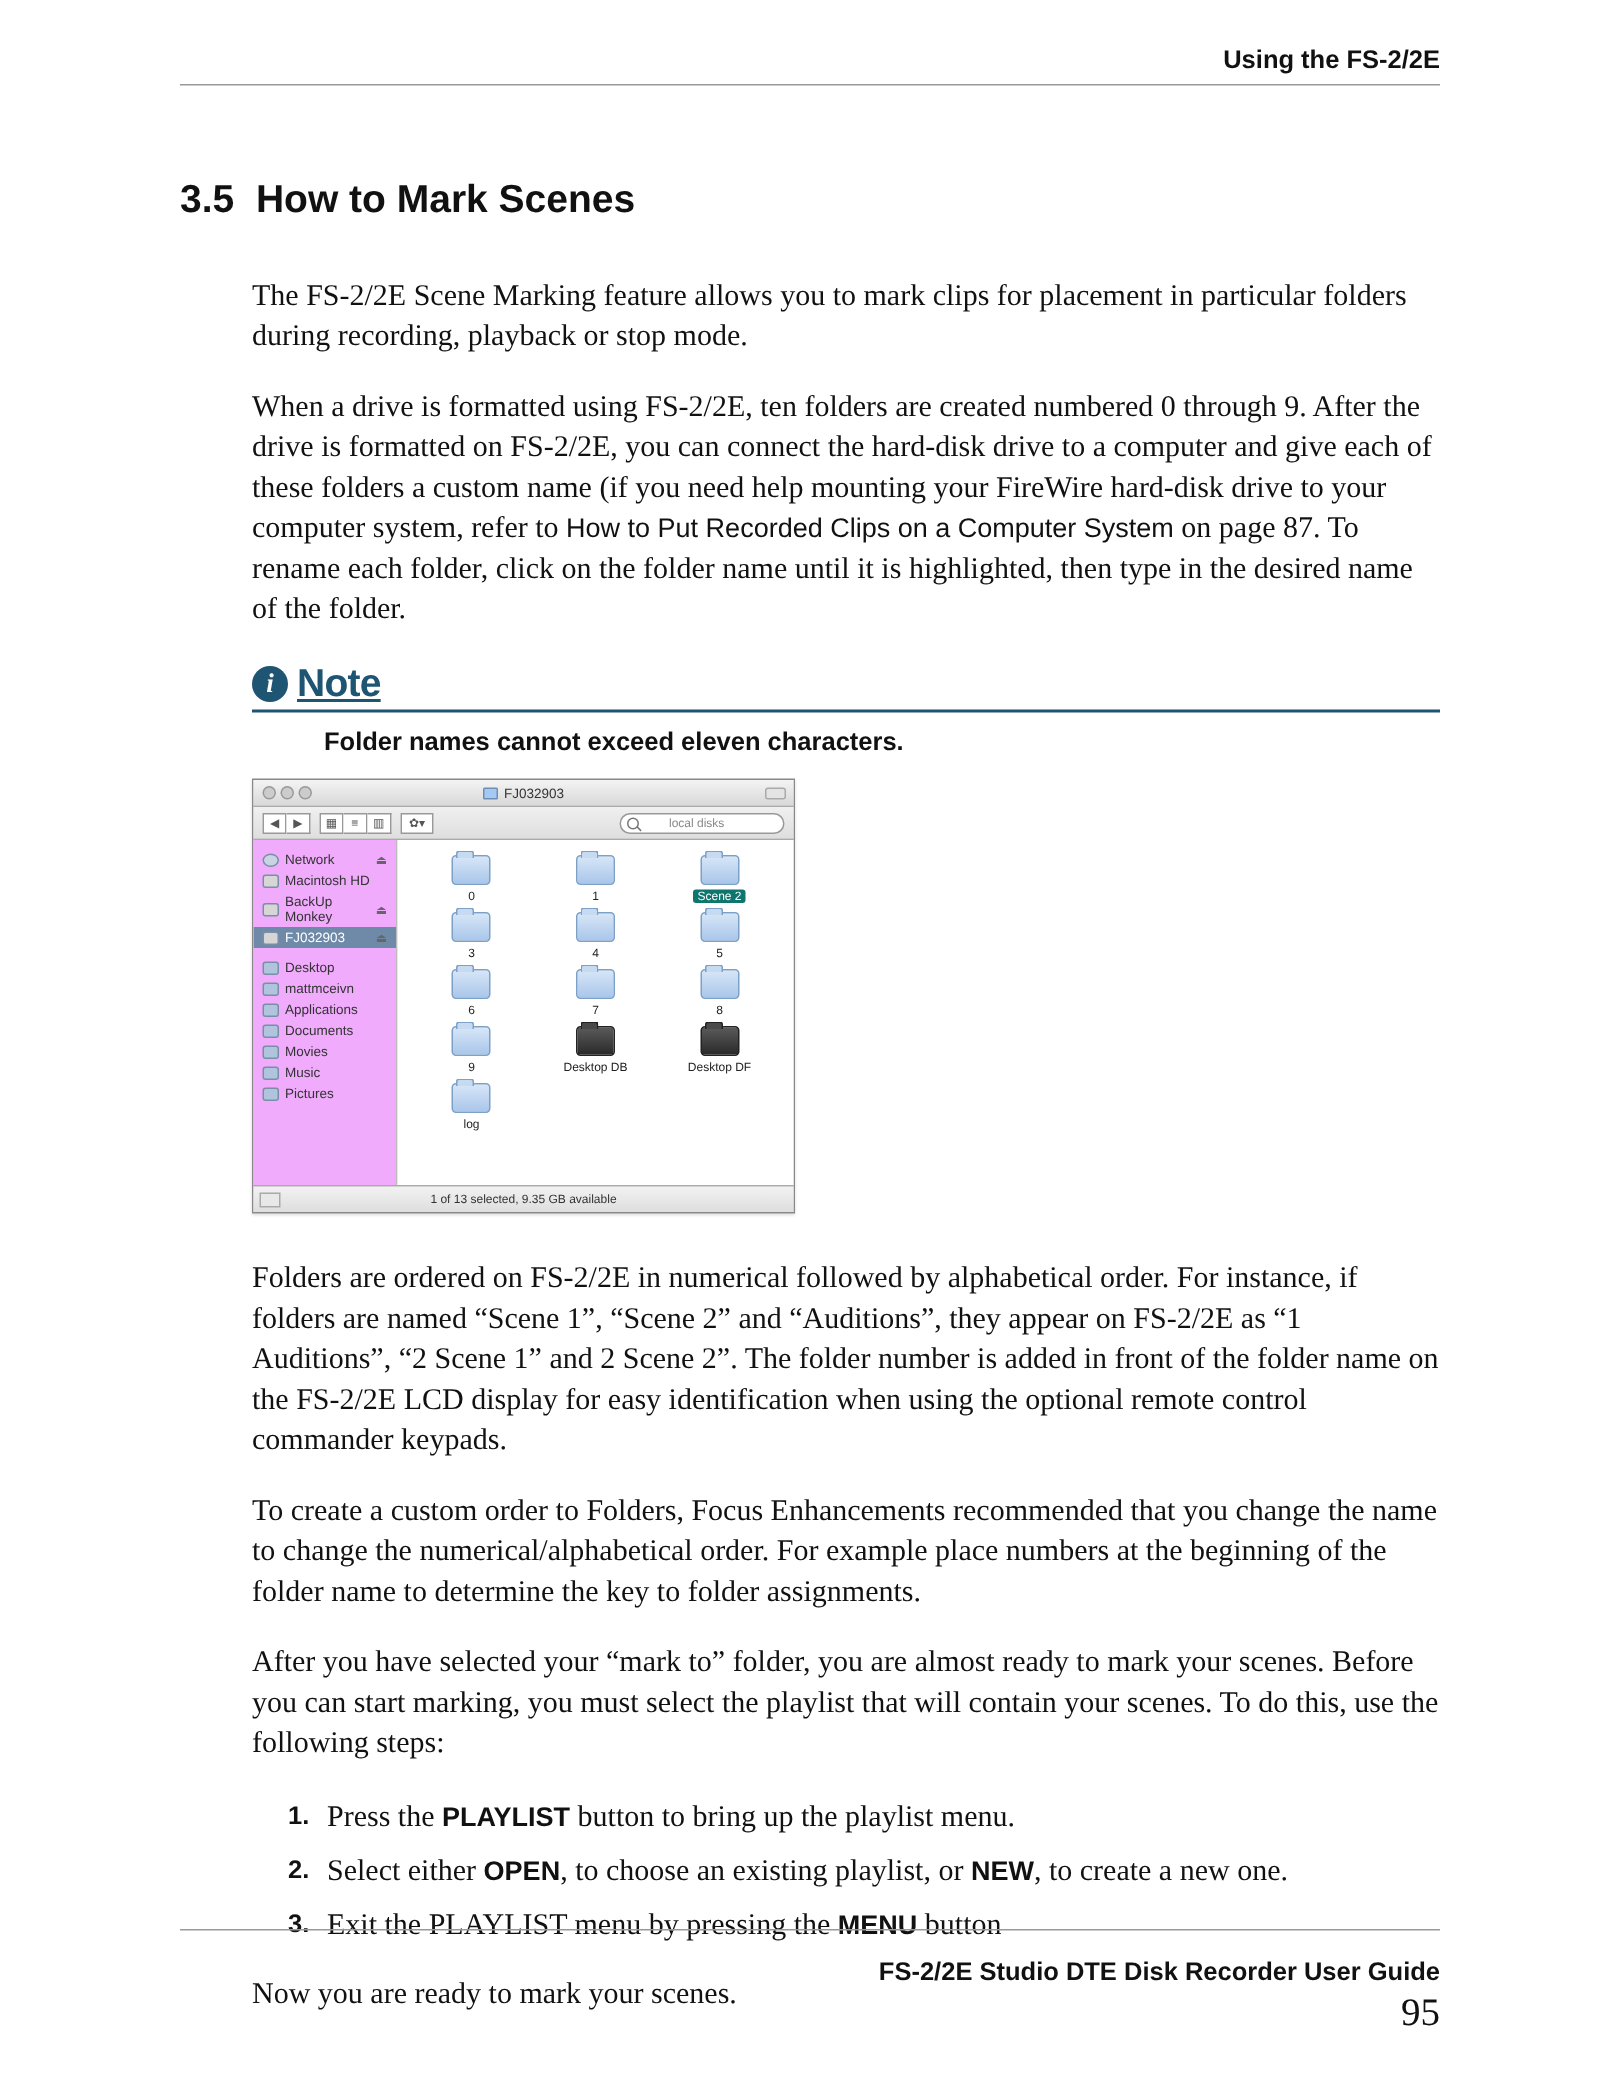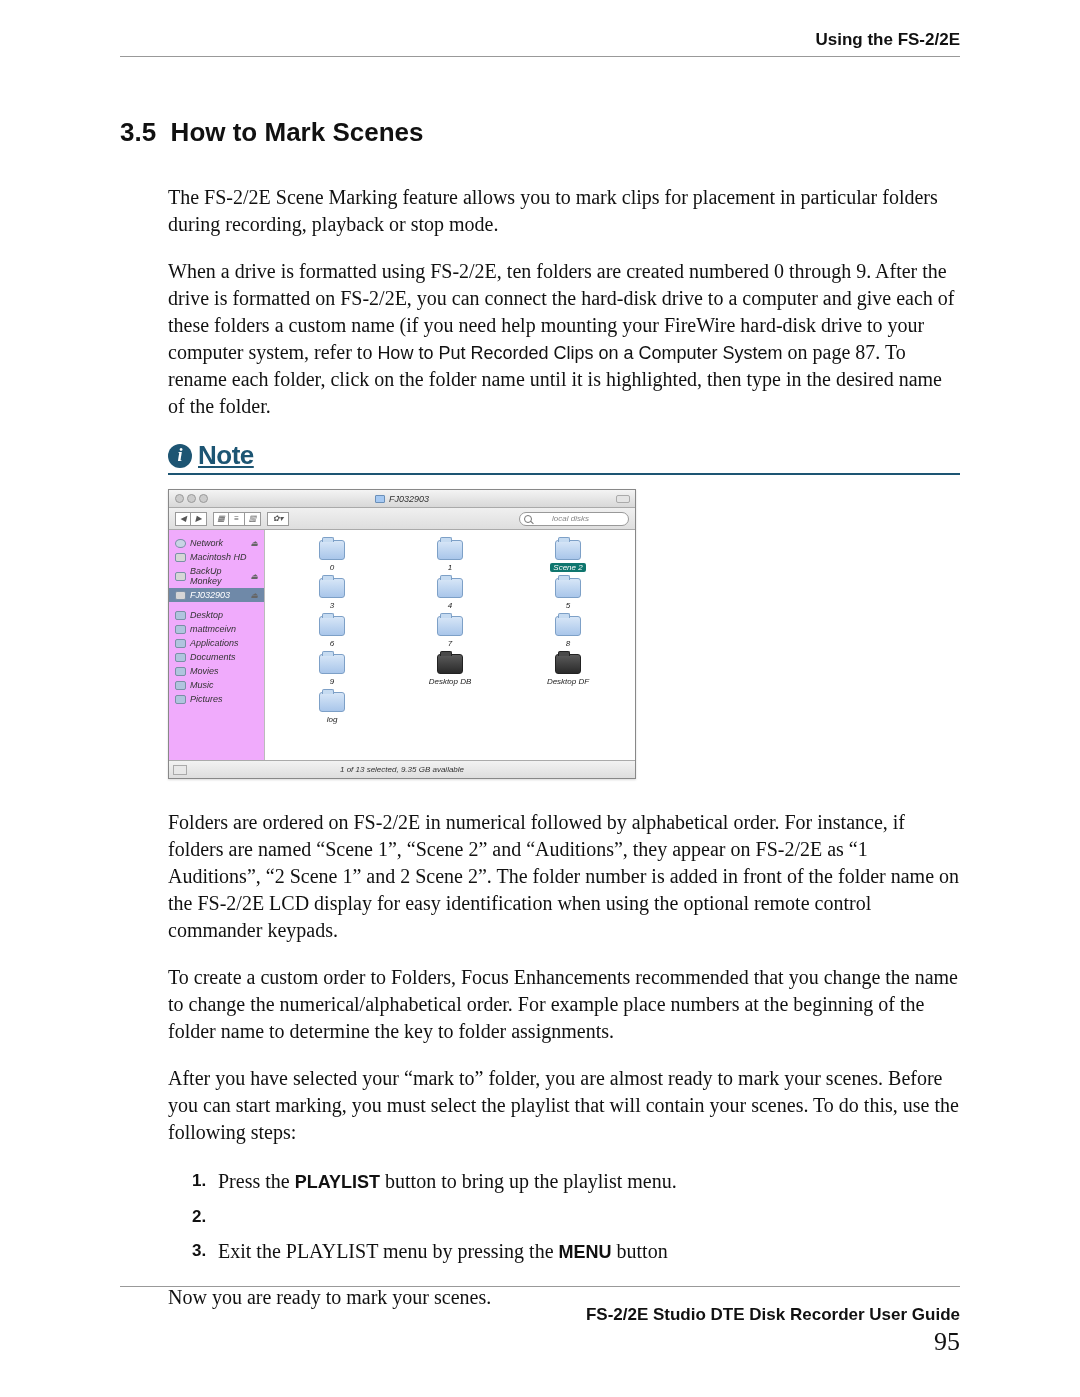--- a/index.html
+++ b/index.html
@@ -10,21 +10,21 @@
   .section-title { font-family: Arial, Helvetica, sans-serif; font-weight: bold; font-size: 26px; margin-bottom: 36px; }
   .body-col { margin-left: 48px; }
   .para { font-size: 20px; line-height: 1.35; margin-bottom: 20px; }
   .para b { font-family: Arial, Helvetica, sans-serif; font-weight: normal; font-size: 18px; }
   .note-box { margin: 8px 0 14px 0; }
   .note-header { display: flex; align-items: center; border-bottom: 2px solid #1d5573; padding-bottom: 2px; }
   .note-i { width: 24px; height: 24px; border-radius: 50%; background: #1d5573; color: #fff; font-family: Georgia, serif; font-style: italic; font-weight: bold; font-size: 18px; display: flex; align-items: center; justify-content: center; margin-right: 6px; }
   .note-word { font-family: Arial, Helvetica, sans-serif; font-size: 26px; font-weight: bold; color: #1d5573; text-decoration: underline; letter-spacing: -0.5px; }
   .note-text { font-family: Arial, Helvetica, sans-serif; font-weight: bold; font-size: 17px; margin: 10px 0 14px 48px; }
   .finder-screenshot { margin: 0 0 30px 0; }
-  .finder-window { width: 468px; border: 1px solid #888; background: #fff; font-family: "Lucida Grande", Arial, sans-serif; font-size: 9px; box-shadow: 0 1px 2px rgba(0,0,0,0.15); font-style: italic; }
+  .finder-window { width: 362px; border: 1px solid #888; background: #fff; font-family: "Lucida Grande", Arial, sans-serif; font-size: 9px; box-shadow: 0 1px 2px rgba(0,0,0,0.15); }
   .finder-titlebar { height: 18px; background: linear-gradient(#f4f4f4,#d8d8d8); display: flex; align-items: center; position: relative; border-bottom: 1px solid #aaa; }
   .traffic { display:flex; gap:3px; margin-left:6px; }
   .tl { width:9px; height:9px; border-radius:50%; background:#ccc; border:1px solid #999; }
   .finder-title { position:absolute; left:0; right:0; text-align:center; font-size:9px; color:#333; display:flex; align-items:center; justify-content:center; gap:4px; }
   .folder-mini { width:10px; height:8px; background:#a6c9f2; border:1px solid #6a8fb8; border-radius:1px; display:inline-block; }
   .pill { width:14px; height:8px; background:#e4e4e4; border:1px solid #aaa; border-radius:2px; margin-right:5px; margin-left:auto; }
   .finder-toolbar { height:22px; background: linear-gradient(#f0f0f0,#dedede); border-bottom:1px solid #aaa; display:flex; align-items:center; padding:0 6px; gap:6px; }
   .tool-seg { display:flex; }
   .tool-btn { width:16px; height:14px; background:#fff; border:1px solid #999; font-size:8px; color:#555; display:flex; align-items:center; justify-content:center; }
   .tool-btn + .tool-btn { border-left:none; }
@@ -80,20 +80,21 @@
 
     <p class="para">
       <span>When a drive is formatted using FS-2/2E, ten folders are created numbered 0 through 9. After the drive is formatted on FS-2/2E, you can connect the hard-disk drive to a computer and give each of these folders a custom name (if you need help mounting your FireWire hard-disk drive to your computer system, refer to </span><b>How to Put Recorded Clips on a Computer System</b><span> on page 87. To rename each folder, click on the folder name until it is highlighted, then type in the desired name of the folder.</span>
     </p>
 
     <div class="note-box">
       <div class="note-header">
         <span class="note-i">i</span>
         <span class="note-word">Note</span>
       </div>
+      <div class="note-text">Folder names cannot exceed eleven characters.</div>
     </div>
 
     <div class="finder-screenshot">
       <div class="finder-window">
         <div class="finder-titlebar">
           <div class="traffic">
             <span class="tl"></span>
             <span class="tl"></span>
             <span class="tl"></span>
           </div>
@@ -238,20 +239,21 @@
     <p class="para">To create a custom order to Folders, Focus Enhancements recommended that you change the name to change the numerical/alphabetical order. For example place numbers at the beginning of the folder name to determine the key to folder assignments.</p>
     <p class="para">After you have selected your “mark to” folder, you are almost ready to mark your scenes. Before you can start marking, you must select the playlist that will contain your scenes. To do this, use the following steps:</p>
 
     <div class="step-list" id="step-list">
         <div class="step-item">
           <div class="step-num">1.</div>
           <div class="step-text"><span>Press the </span><b>PLAYLIST</b><span> button to bring up the playlist menu.</span></div>
         </div>
         <div class="step-item">
           <div class="step-num">2.</div>
+          <div class="step-text"><span>Select either </span><b>OPEN</b><span>, to choose an existing playlist, or </span><b>NEW</b><span>, to create a new one.</span></div>
         </div>
         <div class="step-item">
           <div class="step-num">3.</div>
           <div class="step-text"><span>Exit the PLAYLIST menu by pressing the </span><b>MENU</b><span> button</span></div>
         </div>
       </div>
 
     <p class="para">Now you are ready to mark your scenes.</p>
   </div>
 

